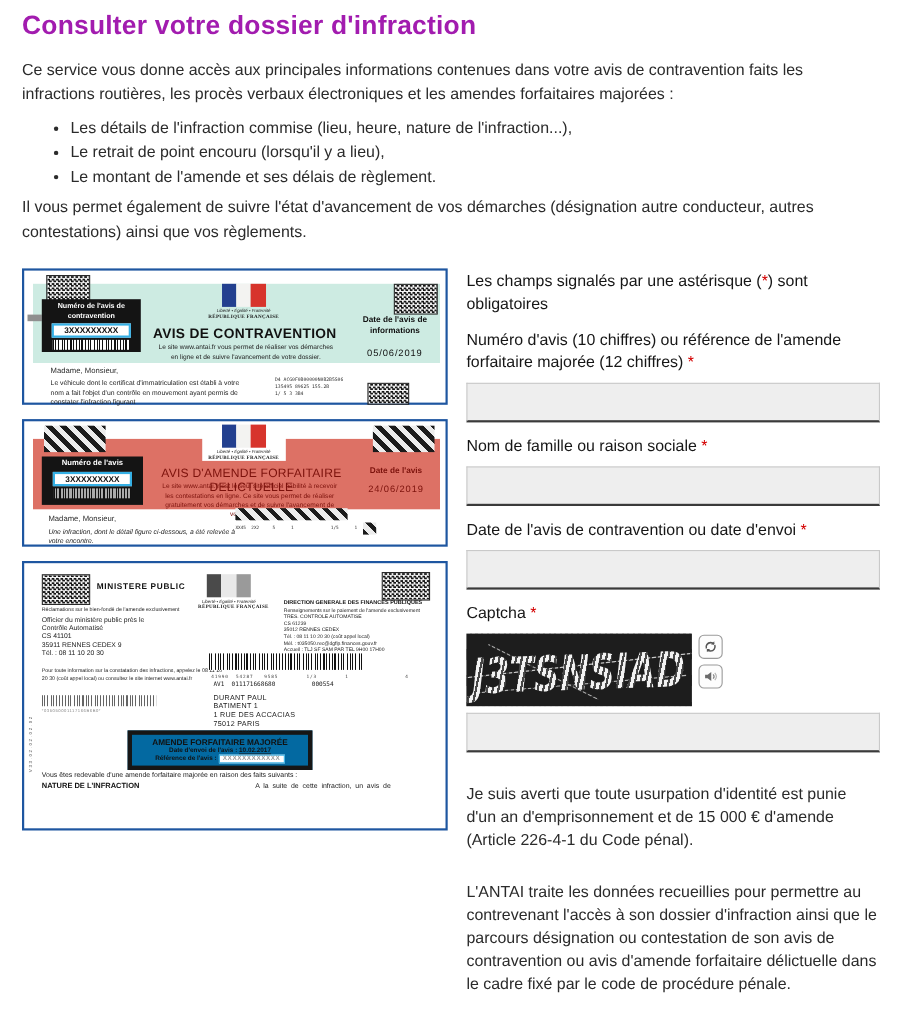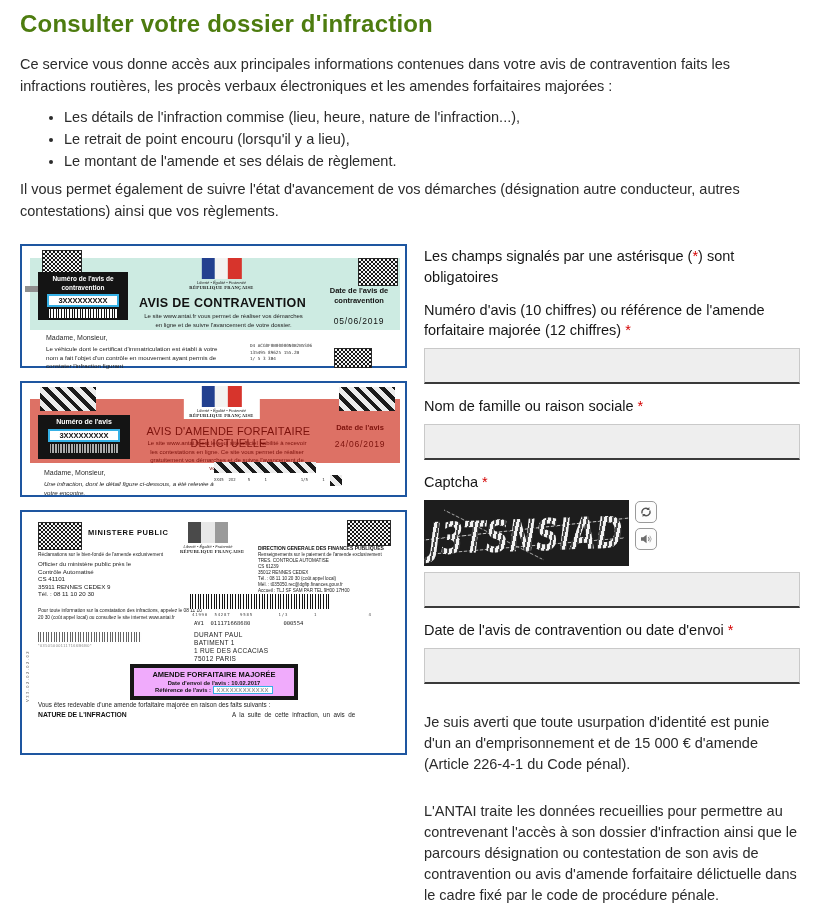--- a/index.html
+++ b/index.html
@@ -1,18 +1,18 @@
 <!DOCTYPE html>
 <html><head>
 <meta charset="utf-8">
 <style>
   html,body{margin:0;padding:0;background:#fff;}
   body{width:820px;height:924px;box-sizing:border-box;padding:6px 20px 0;overflow:hidden;
        font-family:"Liberation Sans",sans-serif;color:#2b2b2b;}
-  h1{font-size:24px;font-weight:700;color:#4d7c0f;margin:4px 0 16px;letter-spacing:.2px;}
+  h1{font-size:24px;font-weight:700;color:#a21caf;margin:4px 0 16px;letter-spacing:.2px;}
   .txt{font-size:14.5px;line-height:1.5;margin:0;color:#2b2b2b;}
   ul.blist{margin:8px 0 6px;padding-left:44px;}
   ul.blist li{font-size:14.5px;line-height:1.55;color:#2b2b2b;}
   .columns{display:flex;gap:17px;margin-top:22px;}
   .left-col{width:387px;display:flex;flex-direction:column;gap:13px;}
   .right-col{width:377px;padding-top:2px;}
 
   
   .card{position:relative;border:2px solid #1e56a0;background:#fff;box-sizing:border-box;width:387px;}
   #card1{height:124px;}
@@ -93,21 +93,21 @@
               <i class="b"></i>
               <i class="w"></i>
               <i class="r"></i>
             </div>
           <div class="motto">Liberté • Égalité • Fraternité</div>
           <div class="rep">RÉPUBLIQUE FRANÇAISE</div>
         </div>
         <div class="abs" style="left:110px;right:92px;top:50px;text-align:center;font-size:12.5px;font-weight:700;color:#111;letter-spacing:.3px;">AVIS DE CONTRAVENTION</div>
         <div class="abs doc-small" style="left:120px;right:100px;top:66px;font-size:6px;text-align:center;line-height:1.35;">Le site www.antai.fr vous permet de réaliser vos démarches en ligne et de suivre l'avancement de votre dossier.</div>
         <div class="abs" style="left:296px;top:40px;width:82px;text-align:center;">
-          <div style="font-size:7.5px;font-weight:700;color:#111;line-height:1.3;">Date de l'avis de contravention</div>
+          <div style="font-size:7.5px;font-weight:700;color:#111;line-height:1.3;">Date de l'avis de informations</div>
           <div style="font-size:8.5px;letter-spacing:.8px;color:#111;margin-top:10px;">05/06/2019</div>
         </div>
         <div class="abs" style="left:24px;top:88px;font-size:7px;">Madame, Monsieur,</div>
         <div class="abs doc-small" style="left:24px;top:99px;width:178px;font-size:6.2px;line-height:1.35;">Le véhicule dont le certificat d'immatriculation est établi à votre nom a fait l'objet d'un contrôle en mouvement ayant permis de constater l'infraction figurant</div>
         <div class="abs" style="left:228px;top:97px;font-size:4.3px;line-height:1.5;color:#333;font-family:'DejaVu Sans Mono',monospace;">
           <div>D4  ACG0F0B00000N0B2B5S06</div>
           <div>135495   89625   155.2B</div>
           <div>1/     5  3      3B4</div>
         </div>
         <div class="abs dm" style="left:312px;top:102px;width:36px;height:18px;"></div>
@@ -183,41 +183,46 @@
         </div>
         <div class="abs barcode" style="left:168px;top:82px;width:140px;height:15px;"></div>
         <div class="abs" style="left:170px;top:100px;font-size:4px;letter-spacing:.8px;color:#444;white-space:pre;font-family:'DejaVu Sans Mono',monospace;">41990  54287   9585        1/3        1                4</div>
         <div class="abs" style="left:172px;top:108px;font-size:5.5px;white-space:pre;color:#222;font-family:'DejaVu Sans Mono',monospace;">AV1  011171668680          000554</div>
         <div class="abs" style="left:172px;top:119px;font-size:6.5px;line-height:1.22;letter-spacing:.3px;color:#222;">
           <div>DURANT PAUL</div>
           <div>BATIMENT 1</div>
           <div>1 RUE DES ACCACIAS</div>
           <div>75012 PARIS</div>
         </div>
-        <div class="abs" style="left:108px;top:152px;width:152px;border:4px solid #161616;background:#f0abfc;padding:2px 4px 3px;text-align:center;">
+        <div class="abs" style="left:94px;top:152px;width:152px;border:4px solid #161616;background:#0369a1;padding:2px 4px 3px;text-align:center;">
           <div style="font-size:7.5px;font-weight:700;color:#111;">AMENDE FORFAITAIRE MAJORÉE</div>
           <div style="font-size:5.8px;font-weight:700;color:#111;margin-top:1px;"><span>Date d'envoi de l'avis : </span><span class="u">10.02.2017</span></div>
           <div style="font-size:5.8px;font-weight:700;color:#111;margin-top:1px;"><span>Référence de l'avis :</span> <span class="cyanval">XXXXXXXXXXXX</span></div>
         </div>
         <div class="abs doc-small" style="left:16px;top:189px;font-size:6.3px;">Vous êtes redevable d'une amende forfaitaire majorée en raison des faits suivants :</div>
         <div class="abs" style="left:16px;top:199px;font-size:6.8px;font-weight:700;color:#111;">NATURE DE L'INFRACTION</div>
         <div class="abs doc-small" style="left:210px;top:199px;font-size:6.3px;white-space:pre;">A  la  suite  de  cette  infraction,  un  avis  de</div>
       </div>
     </div>
 
     <div class="right-col">
       <p class="note"><span>Les champs signalés par une astérisque (</span><span class="star">*</span><span>) sont obligatoires</span></p>
 
       <div class="field first">
         <label class="field-label"><span>Numéro d'avis (10 chiffres) ou référence de l'amende forfaitaire majorée (12 chiffres)</span> <span class="star">*</span></label>
         <input class="tinput" type="text" value="" style="">
       </div>
 
       <div class="field">
         <label class="field-label"><span>Nom de famille ou raison sociale</span> <span class="star">*</span></label>
+        <input class="tinput" type="text" value="" style="">
+      </div>
+
+      <div class="field">
+        <label class="field-label"><span>Date de l'avis de contravention ou date d'envoi</span> <span class="star">*</span></label>
         <input class="tinput" type="text" value="" style="">
       </div>
 
       <div class="field">
         <label class="field-label"><span>Captcha</span> <span class="star">*</span></label>
         <div class="cap-row">
           <div class="cap-img">
             <svg width="205" height="66" viewBox="0 0 205 66">
               <line x1="0" y1="40" x2="205" y2="18" stroke="#c9c9c9" stroke-width="1"></line>
               <line x1="8" y1="54" x2="200" y2="38" stroke="#b5b5b5" stroke-width="1"></line>
@@ -240,24 +245,19 @@
                 <path d="M2 5.3h2.3L7.6 2.8v8.4L4.3 8.7H2z" fill="#6b6b6b"></path>
                 <path d="M9.3 5a3 3 0 0 1 0 4" stroke="#8a8a8a" fill="none" stroke-width="1.1"></path>
                 <path d="M10.8 3.7a5 5 0 0 1 0 6.6" stroke="#b0b0b0" fill="none" stroke-width="1"></path>
               </svg>
             </button>
           </div>
         </div>
         <input class="tinput" style="margin-top: 6px;" type="text" value="">
       </div>
 
-      <div class="field">
-        <label class="field-label"><span>Date de l'avis de contravention ou date d'envoi</span> <span class="star">*</span></label>
-        <input class="tinput" type="text" value="" style="">
-      </div>
-
       <p class="warn">Je suis averti que toute usurpation d'identité est punie d'un an d'emprisonnement et de 15 000 € d'amende (Article 226-4-1 du Code pénal).</p>
 
       <p class="privacy"><span>L'ANTAI traite les données recueillies pour permettre au contrevenant l'accès à son dossier d'infraction ainsi que le parcours désignation ou contestation de son avis de contravention ou avis d'amende forfaitaire délictuelle dans le cadre fixé par le code de procédure pénale.</span><br> </p>
 
     </div>
   </div>
 </main>
 
 </body></html>

